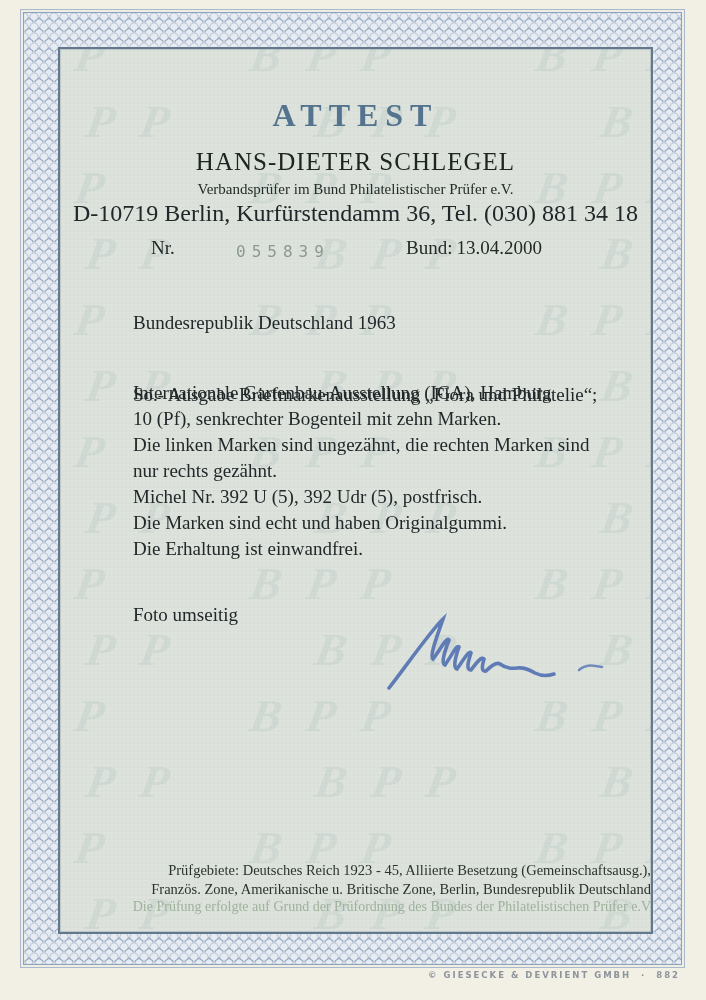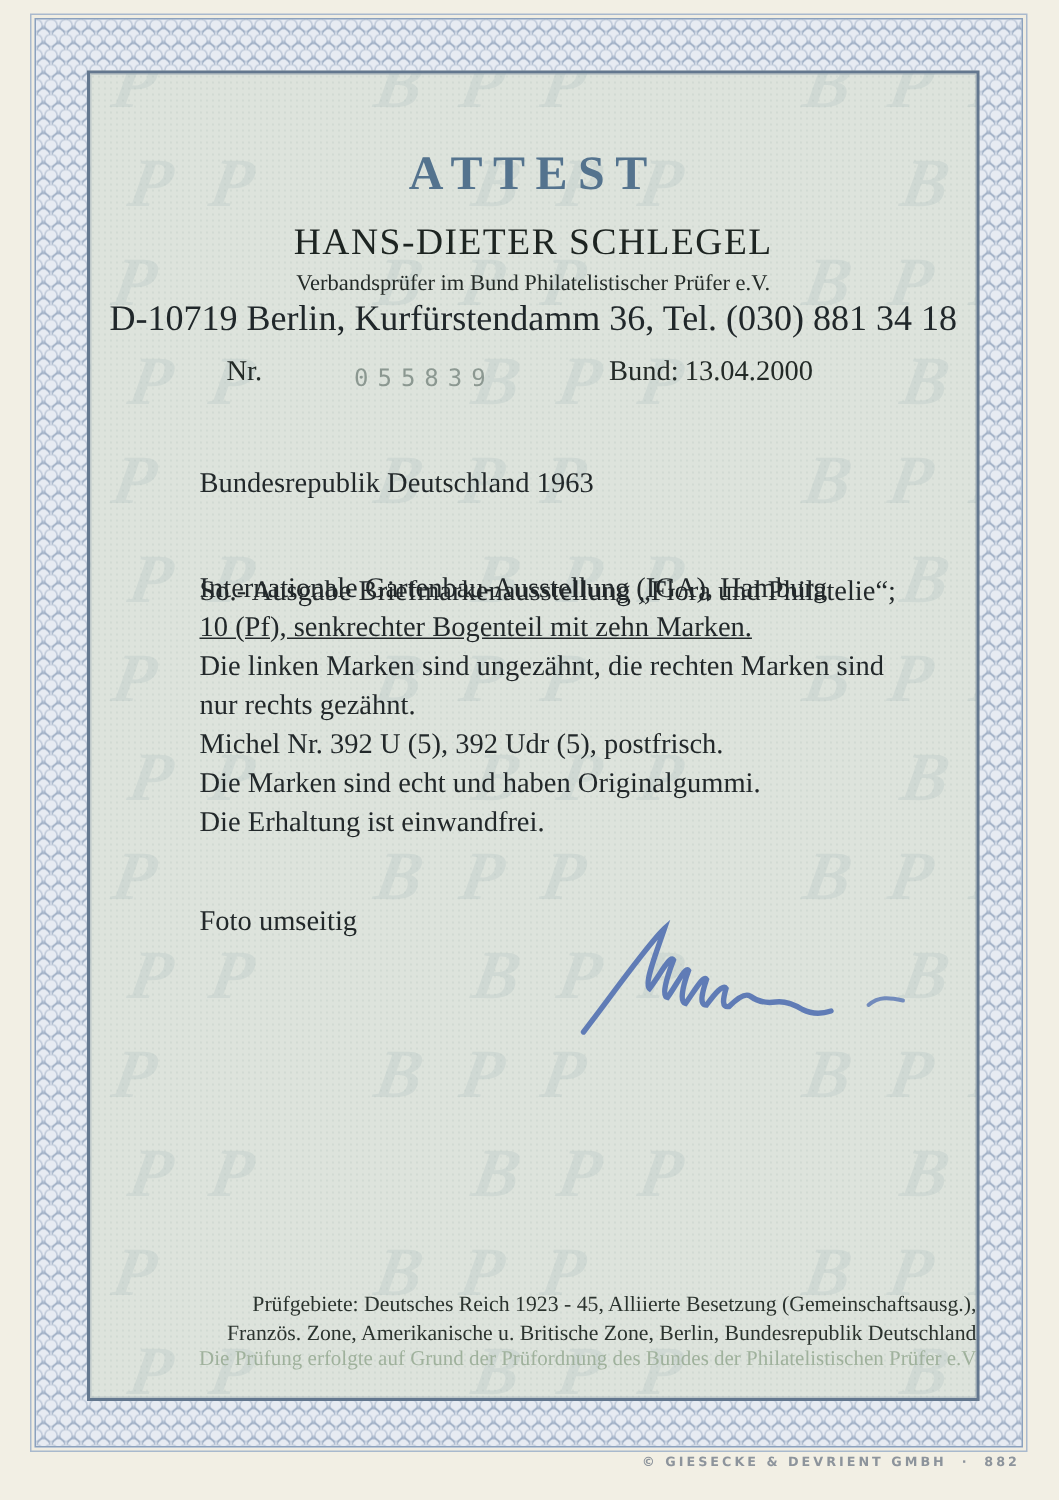--- a/index.html
+++ b/index.html
@@ -63,21 +63,21 @@
   .nr-value{
     position:absolute; left:176px; top:5px;
     font-family:"DejaVu Sans Mono","Liberation Mono",monospace;
     font-size:16px; letter-spacing:6px; color:#7e8c85; opacity:.85;
   }
   .datum{position:absolute; left:346px; top:0; white-space:nowrap;}
   .datum span{margin-right:4px;}
   
   .textline{position:absolute; left:73px; font-size:19px; line-height:26px; white-space:nowrap; color:#22282a;}
   .subject{top:261px;}
-  .d0{top:321px;margin-top:12px;} .d1{top:331px;} .d2{top:357px;text-decoration:underline;} .d3{top:383px;} .d4{top:409px;} .d5{top:435px;}
+  .d0{top:321px;margin-top:12px;} .d1{top:331px;} .d2{top:357px;} .d3{top:383px;} .d4{top:409px;} .d5{top:435px;}
   .f0{top:461px;} .f1{top:487px;}
   .foto{top:553px;}
   
   .signature{position:absolute; left:323px; top:563px; width:225px; height:82px;}
   
   .footer{position:absolute; left:0; top:812px; width:100%; text-align:right;}
   .footer-line{font-size:14.5px; line-height:18.5px; color:#2b332e;}
   .footer-line.light{font-size:14px; color:#9fb19c;}
   
   .printer{

